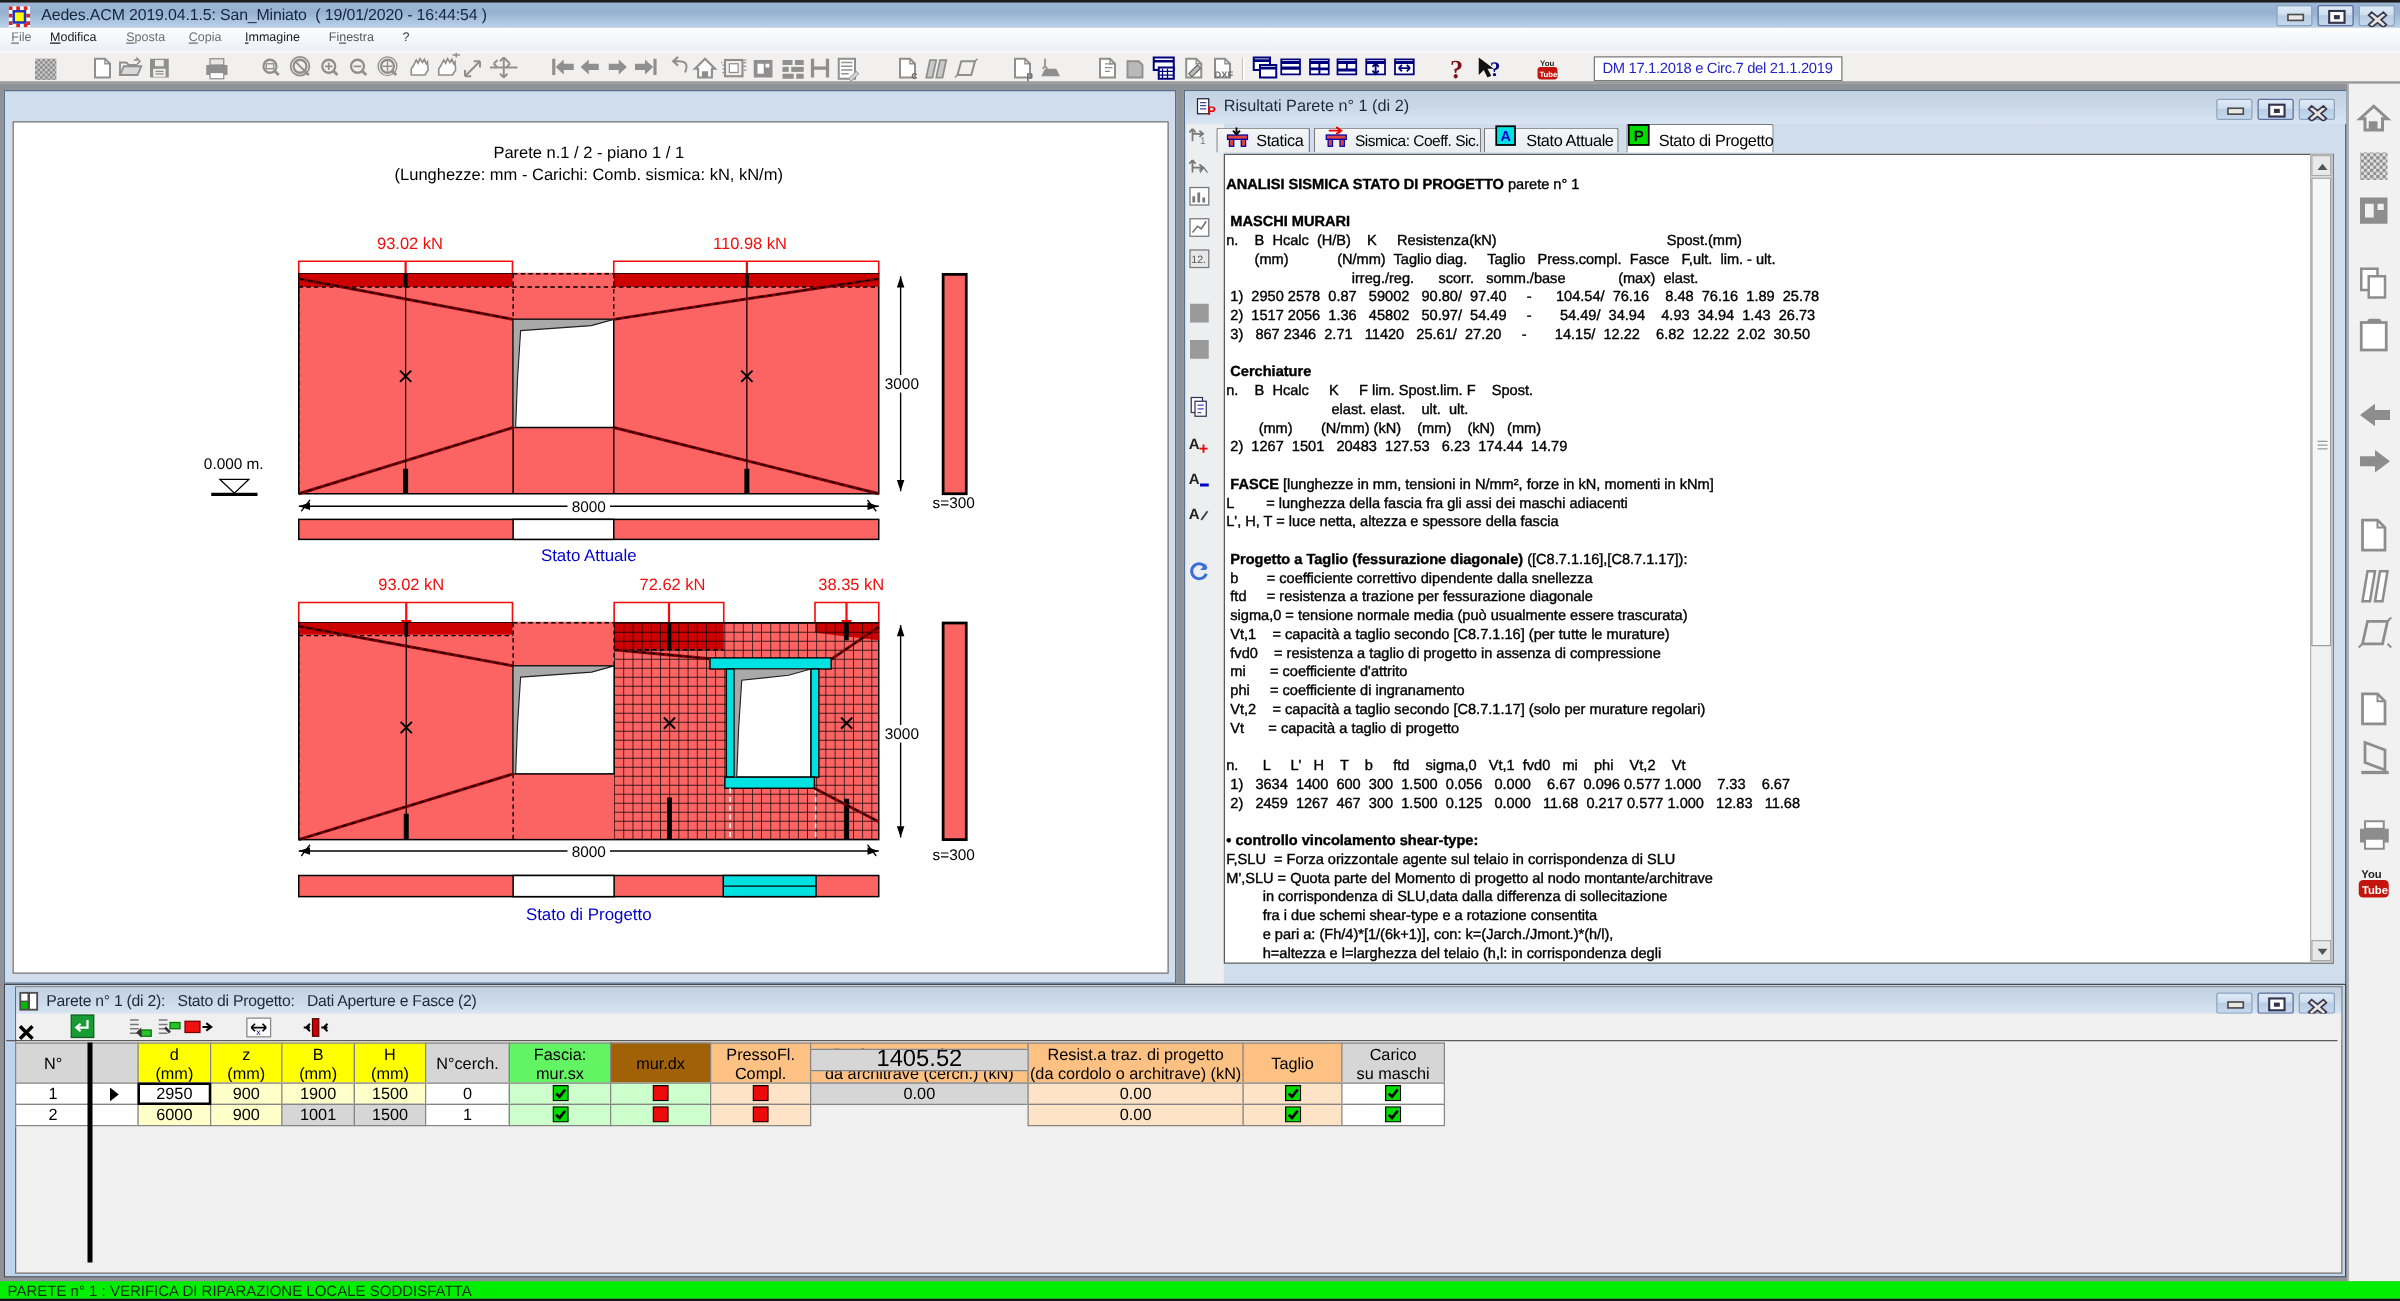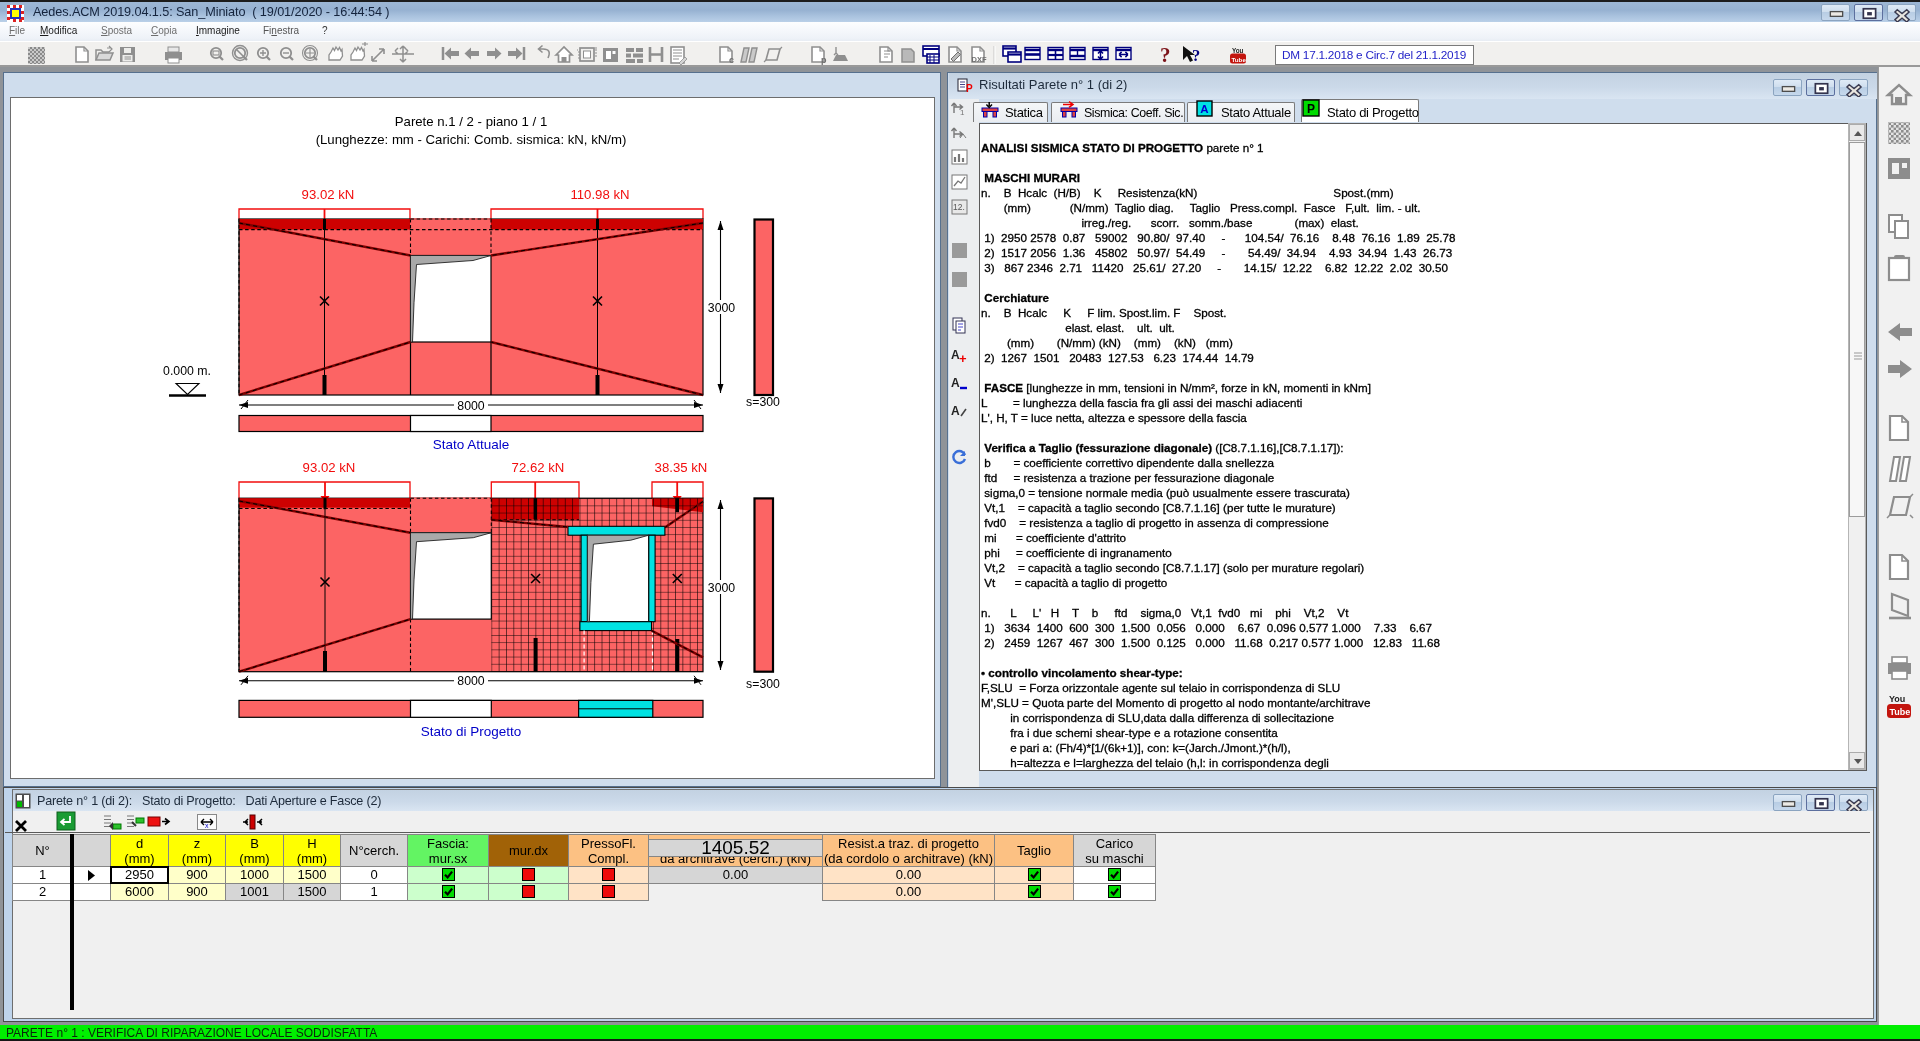--- a/index.html
+++ b/index.html
@@ -395,21 +395,21 @@
  <b>Cerchiature</b>
 n.    B  Hcalc     K     F lim. Spost.lim. F    Spost.
                           elast. elast.    ult.  ult.
         (mm)       (N/mm) (kN)    (mm)    (kN)   (mm)
  2)  1267  1501   20483  127.53   6.23  174.44  14.79
 
  <b>FASCE</b> [lunghezze in mm, tensioni in N/mm², forze in kN, momenti in kNm]
 L        = lunghezza della fascia fra gli assi dei maschi adiacenti
 L', H, T = luce netta, altezza e spessore della fascia
 
- <b>Verifica a Taglio (fessurazione diagonale)</b> ([C8.7.1.16],[C8.7.1.17]):
+ <b>Progetto a Taglio (fessurazione diagonale)</b> ([C8.7.1.16],[C8.7.1.17]):
  b       = coefficiente correttivo dipendente dalla snellezza
  ftd     = resistenza a trazione per fessurazione diagonale
  sigma,0 = tensione normale media (può usualmente essere trascurata)
  Vt,1    = capacità a taglio secondo [C8.7.1.16] (per tutte le murature)
  fvd0    = resistenza a taglio di progetto in assenza di compressione
  mi      = coefficiente d'attrito
  phi     = coefficiente di ingranamento
  Vt,2    = capacità a taglio secondo [C8.7.1.17] (solo per murature regolari)
  Vt      = capacità a taglio di progetto
 
@@ -665,21 +665,21 @@
   </div>
 <div class="abs" style="left:1073px;top:834px;width:83px;height:33px;background:#d6d6d6;border:1px solid #868686;margin:0;font-size:13px;line-height:32px;text-align:center;overflow:hidden;white-space:nowrap">
     <div style="line-height:15px;padding-top:1px">Carico<br>su maschi</div>
   </div>
 <div class="abs" style="left:12px;top:866px;width:61px;height:18px;background:#fff;border:1px solid #868686;margin:0;font-size:13px;line-height:16px;text-align:center;overflow:hidden;white-space:nowrap">1</div>
 <div class="abs" style="left:72px;top:866px;width:39px;height:18px;background:#fff;border:1px solid #868686;margin:0;font-size:13px;line-height:16px;text-align:center;overflow:hidden;white-space:nowrap"><svg width="9" height="11" viewBox="0 0 9 11" style="margin-top:3px">
       <path d="M1,0 l7,5.5 -7,5.5 z" fill="#000"></path>
     </svg></div>
 <div class="abs" style="left:110px;top:866px;width:59px;height:18px;background:#fff;border:1px solid #868686;margin:0;font-size:13px;line-height:16px;text-align:center;overflow:hidden;white-space:nowrap">2950</div>
 <div class="abs" style="left:168px;top:866px;width:58px;height:18px;background:#ffffc9;border:1px solid #868686;margin:0;font-size:13px;line-height:16px;text-align:center;overflow:hidden;white-space:nowrap">900</div>
-<div class="abs" style="left:225px;top:866px;width:59px;height:18px;background:#ffffc9;border:1px solid #868686;margin:0;font-size:13px;line-height:16px;text-align:center;overflow:hidden;white-space:nowrap">1000</div>
+<div class="abs" style="left:225px;top:866px;width:59px;height:18px;background:#ffffc9;border:1px solid #868686;margin:0;font-size:13px;line-height:16px;text-align:center;overflow:hidden;white-space:nowrap">1900</div>
 <div class="abs" style="left:283px;top:866px;width:58px;height:18px;background:#ffffc9;border:1px solid #868686;margin:0;font-size:13px;line-height:16px;text-align:center;overflow:hidden;white-space:nowrap">1500</div>
 <div class="abs" style="left:340px;top:866px;width:68px;height:18px;background:#fff;border:1px solid #868686;margin:0;font-size:13px;line-height:16px;text-align:center;overflow:hidden;white-space:nowrap">0</div>
 <div class="abs" style="left:407px;top:866px;width:82px;height:18px;background:#ccffcc;border:1px solid #868686;margin:0;font-size:13px;line-height:16px;text-align:center;overflow:hidden;white-space:nowrap"><svg width="13" height="13" viewBox="0 0 13 13" style="vertical-align:-2px">
       <rect x="0.5" y="0.5" width="12" height="12" fill="#00dc00" stroke="#000"></rect>
       <path d="M3,6.8 l2.6,2.6 4.5,-5.8" fill="none" stroke="#000" stroke-width="2.2"></path>
     </svg></div>
 <div class="abs" style="left:488px;top:866px;width:81px;height:18px;background:#ccffcc;border:1px solid #868686;margin:0;font-size:13px;line-height:16px;text-align:center;overflow:hidden;white-space:nowrap"><svg width="13" height="13" viewBox="0 0 13 13" style="vertical-align:-2px">
       <rect x="0.5" y="0.5" width="12" height="12" fill="#ee0a0a" stroke="#000"></rect>
     </svg></div>
 <div class="abs" style="left:568px;top:866px;width:81px;height:18px;background:#ffe3c6;border:1px solid #868686;margin:0;font-size:13px;line-height:16px;text-align:center;overflow:hidden;white-space:nowrap"><svg width="13" height="13" viewBox="0 0 13 13" style="vertical-align:-2px">

